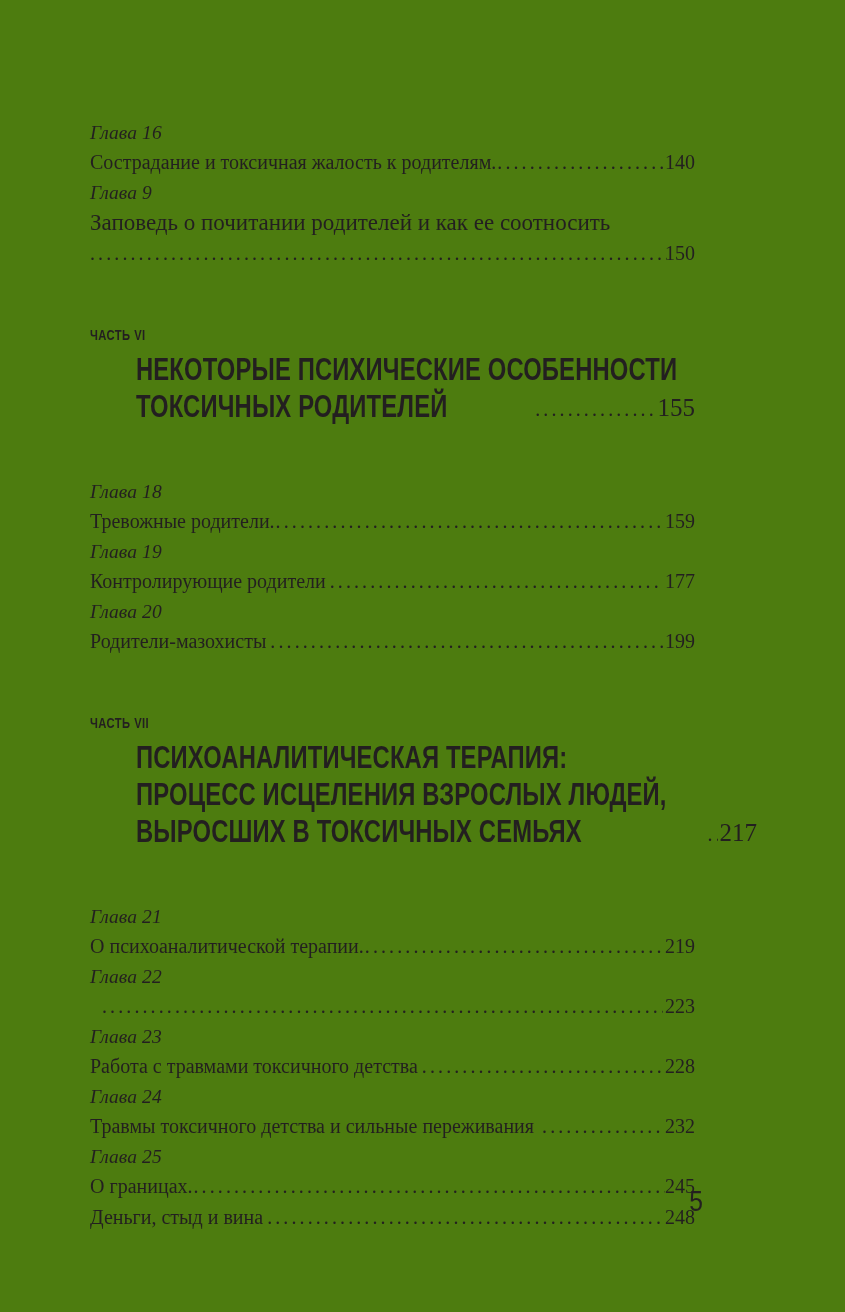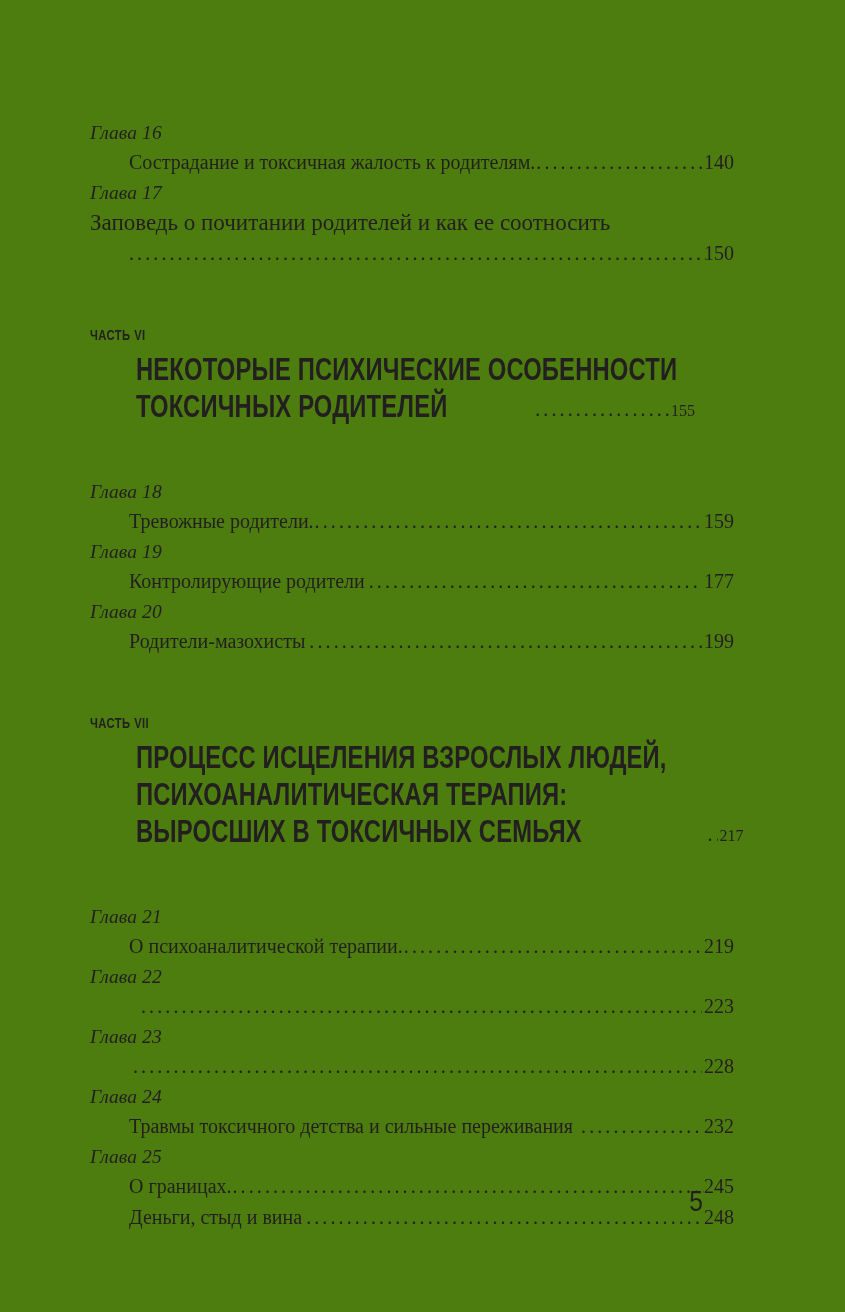--- a/index.html
+++ b/index.html
@@ -44,21 +44,20 @@
     color: #231f20;
     white-space: nowrap;
   }
   .chapter-title-row {
     display: flex;
     align-items: baseline;
     font-size: 20px;
     line-height: 31px;
     color: #231f20;
     width: 100%;
-    margin-left: 39px;
   }
   .chapter-title-row .ttl {
     white-space: nowrap;
     flex: 0 0 auto;
   }
   .leader {
     flex: 1 1 auto;
     overflow: hidden;
     white-space: nowrap;
     font-size: 20px;
@@ -122,21 +121,21 @@
   .part-line .leader {
     font-family: "Liberation Serif", "DejaVu Serif", serif;
     font-size: 20px;
     letter-spacing: 3.1px;
     margin-left: 0px;
     position: relative;
     top: -1px;
   }
   .part-line .pagenum {
     font-family: "Liberation Serif", "DejaVu Serif", serif;
-    font-size: 16px;
+    font-size: 25px;
     position: relative;
     top: -1px;
   }
   .gap-part-before { height: 56px; }
   .gap-part-after  { height: 52px; }
 
   
   .folio {
     position: absolute;
     left: 0;
@@ -161,21 +160,21 @@
     <div class="chapter">
       <div class="chapter-label">Глава 16</div>
       <div class="chapter-title-row">
         <span class="ttl">Сострадание и токсичная жалость к родителям.</span>
         <span class="leader tight">........................................................................................................................................................................................................</span>
         <span class="pagenum">140</span>
       </div>
     </div>
 
     <div class="chapter">
-      <div class="chapter-label">Глава 17</div>
+      <div class="chapter-label">Глава 9</div>
       <div class="chapter-cont">Заповедь о почитании родителей и как ее соотносить</div>
       <div class="chapter-title-row">
         <span class="leader nogap">........................................................................................................................................................................................................</span>
         <span class="pagenum">150</span>
       </div>
     </div>
 
     <div class="gap-part-before"></div>
 
     <div class="part">
@@ -220,24 +219,24 @@
         <span class="pagenum">199</span>
       </div>
     </div>
 
     <div class="gap-part-before"></div>
 
     <div class="part">
       <div class="part-kicker">ЧАСТЬ VII</div>
       <div class="part-title-wrap">
         <div class="part-line">
+          <span class="part-text">ПСИХОАНАЛИТИЧЕСКАЯ ТЕРАПИЯ:</span>
+        </div>
+        <div class="part-line">
           <span class="part-text">ПРОЦЕСС ИСЦЕЛЕНИЯ ВЗРОСЛЫХ ЛЮДЕЙ,</span>
-        </div>
-        <div class="part-line">
-          <span class="part-text">ПСИХОАНАЛИТИЧЕСКАЯ ТЕРАПИЯ:</span>
         </div>
         <div class="part-line">
           <span class="part-text">ВЫРОСШИХ В ТОКСИЧНЫХ СЕМЬЯХ</span>
           <span class="leader">........................................................................................................................................................................................................</span>
           <span class="pagenum">217</span>
         </div>
       </div>
     </div>
 
     <div class="gap-part-after"></div>
@@ -255,20 +254,21 @@
       <div class="chapter-label">Глава 22</div>
       <div class="chapter-title-row">
         <span class="leader" style="margin-left:12px;">........................................................................................................................................................................................................</span>
         <span class="pagenum">223</span>
       </div>
     </div>
 
     <div class="chapter">
       <div class="chapter-label">Глава 23</div>
       <div class="chapter-title-row">
+        <span class="ttl">Работа с травмами токсичного детства</span>
         <span class="leader">........................................................................................................................................................................................................</span>
         <span class="pagenum">228</span>
       </div>
     </div>
 
     <div class="chapter">
       <div class="chapter-label">Глава 24</div>
       <div class="chapter-title-row">
         <span class="ttl">Травмы токсичного детства и сильные переживания</span>
         <span class="leader" style="margin-left:8px;">........................................................................................................................................................................................................</span>

